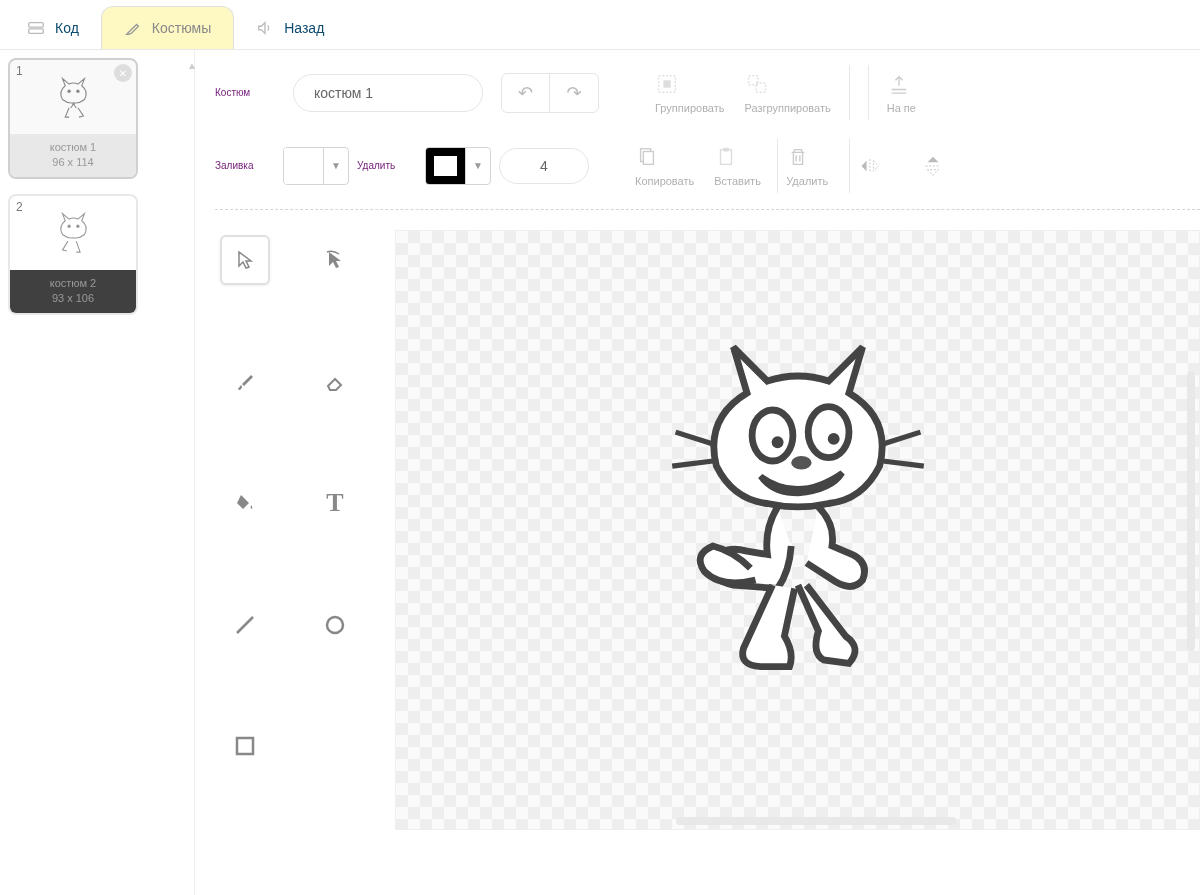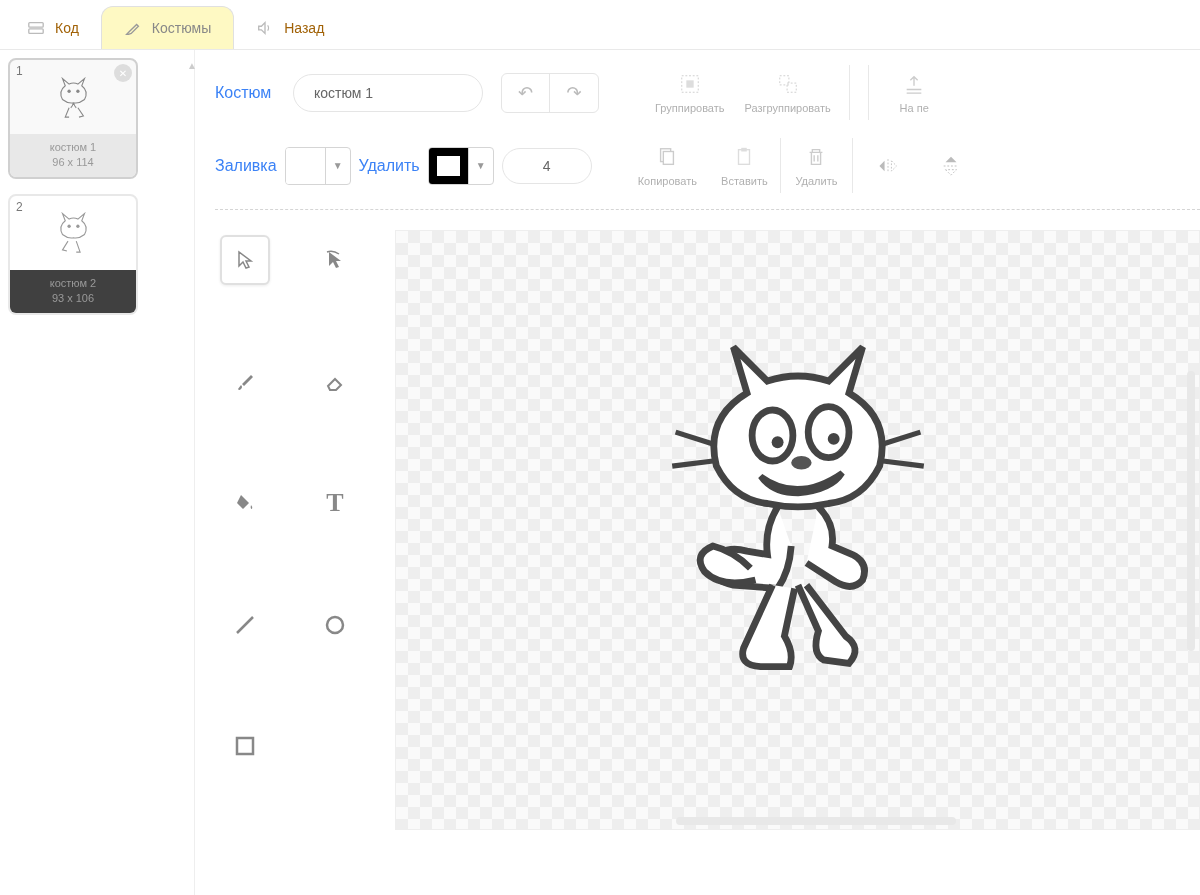--- a/index.html
+++ b/index.html
@@ -1,46 +1,46 @@
 <!DOCTYPE html>
 <html><head>
   <meta charset="utf-8">
   <style>
     * { box-sizing: border-box; margin: 0; padding: 0; }
     body { font-family: "Helvetica Neue", Arial, sans-serif; background: #fff; width: 1200px; height: 895px; overflow: hidden; color: #575e75; font-size: 13px; }
     
     .top-tabs { display: flex; height: 50px; border-bottom: 1px solid #e9e9e9; align-items: flex-end; padding-left: 5px; }
-    .tab { display: flex; align-items: center; gap: 10px; padding: 12px 22px; border-radius: 12px 12px 0 0; cursor: pointer; font-size: 14px; color: #a16207; }
+    .tab { display: flex; align-items: center; gap: 10px; padding: 12px 22px; border-radius: 12px 12px 0 0; cursor: pointer; font-size: 14px; color: #0c4a6e; }
     .tab.active { background: #fef9c3; border: 1px solid #e0e0e0; border-bottom: none; color: #888; }
     .tab-icon { width: 18px; height: 18px; display: inline-flex; align-items: center; justify-content: center; }
     
     .main-area { display: flex; height: calc(895px - 50px); }
     
     .costume-panel { width: 195px; border-right: 1px solid #eee; padding: 8px; position: relative; }
     .scroll-tri { position: absolute; right: -3px; top: 10px; font-size: 10px; color: #ccc; }
     .costume-thumb { width: 130px; border: 2px solid #e8e8e8; border-radius: 8px; margin-bottom: 15px; background: #fff; position: relative; padding-top: 4px; text-align: center; }
     .costume-thumb.selected { border-color: #d0d0d0; background: #f9f9f9; }
     .costume-num { position: absolute; top: 4px; left: 6px; font-size: 12px; color: #777; }
     .costume-img { height: 70px; display: flex; align-items: center; justify-content: center; }
     .costume-cat { width: 55px; height: 55px; }
     .costume-label-box { background: #f0f0f0; padding: 6px 4px; border-radius: 0 0 6px 6px; font-size: 11px; color: #999; line-height: 1.4; }
     .costume-thumb.selected .costume-label-box { background: #e8e8e8; }
     .close-circle { position: absolute; top: 4px; right: 4px; width: 18px; height: 18px; border-radius: 50%; background: #ddd; display: flex; align-items: center; justify-content: center; font-size: 10px; color: #fff; }
     
     .editor-area { flex: 1; padding: 15px 0 0 20px; overflow: hidden; }
     
     .toolbar-row { display: flex; align-items: center; gap: 18px; margin-bottom: 18px; }
-    .tb-label { font-size: 16px; color: #3b82f6; min-width: 60px; }
+    .tb-label { font-size: 10px; color: #701a75; min-width: 60px; }
     .costume-name-input { border: 1px solid #e5e5e5; border-radius: 20px; padding: 10px 20px; font-size: 14px; color: #666; width: 190px; outline: none; }
     .btn-pair { display: flex; border: 1px solid #e5e5e5; border-radius: 6px; overflow: hidden; }
     .btn-pair-item { width: 48px; height: 38px; display: flex; align-items: center; justify-content: center; color: #bbb; font-size: 18px; }
     .btn-pair-item:first-child { border-right: 1px solid #e5e5e5; }
     
     .tb-group { display: flex; gap: 20px; align-items: center; }
-    .tb-btn { display: flex; flex-direction: column; align-items: center; gap: 6px; cursor: pointer; min-width: 55px; }
+    .tb-btn { display: flex; flex-direction: column; align-items: flex-start; gap: 6px; cursor: pointer; min-width: 55px; }
     .tb-btn-icon { width: 24px; height: 24px; display: flex; align-items: center; justify-content: center; color: #c0c0c0; font-size: 20px; }
     .tb-btn-text { font-size: 11px; color: #b0b0b0; white-space: nowrap; }
     .divider { width: 1px; height: 55px; background: #e8e8e8; }
     
     .toolbar-row2 { display: flex; align-items: center; gap: 8px; margin-bottom: 16px; }
     .color-box { display: flex; border: 1px solid #d5d5d5; border-radius: 4px; overflow: hidden; height: 38px; }
     .color-swatch { width: 40px; background: #fff; border-right: 1px solid #d5d5d5; }
     .color-swatch.outline-sw { background: #000; position: relative; }
     .color-swatch.outline-sw::after { content: ''; position: absolute; inset: 8px; background: #fff; }
     .color-dd { width: 24px; display: flex; align-items: center; justify-content: center; color: #999; font-size: 10px; }

